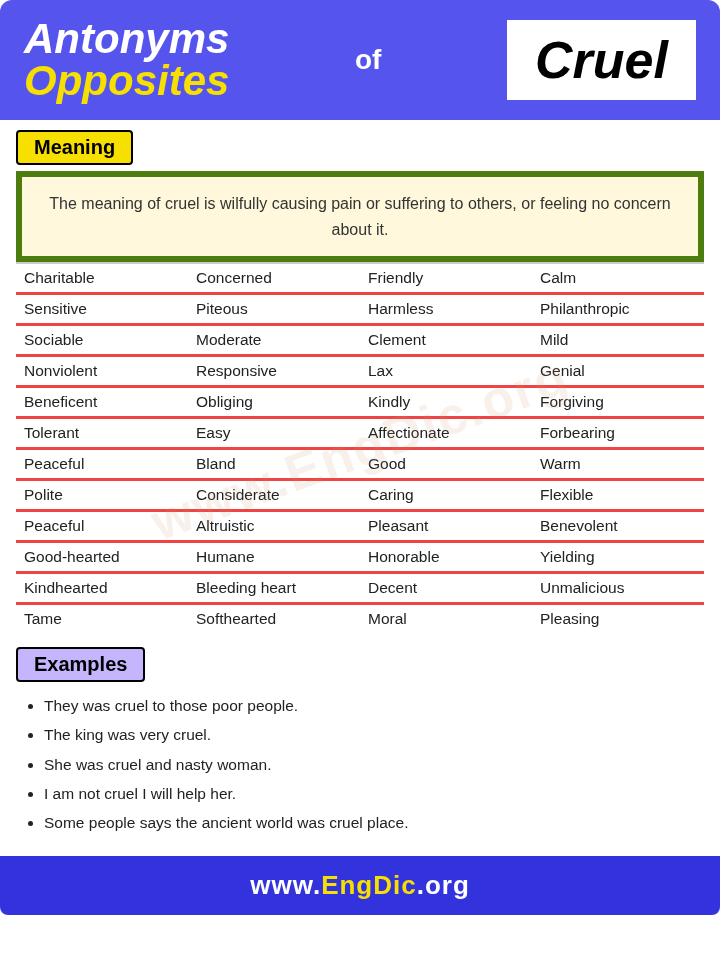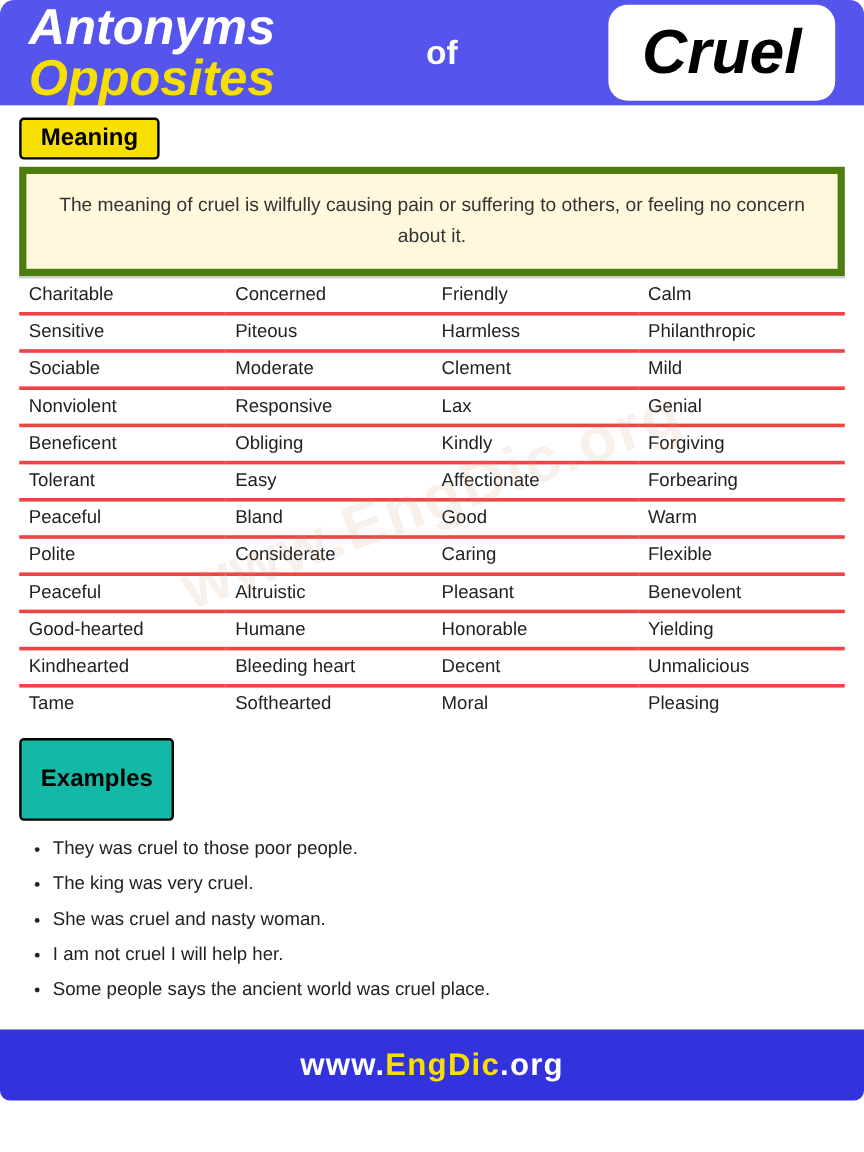--- a/index.html
+++ b/index.html
@@ -8,21 +8,21 @@
       min-height: 960px;
       font-family: Arial, sans-serif;
       background: #fff;
       overflow-x: hidden;
     }
 
     
     .header {
       background: #5555ee;
       border-radius: 12px 12px 0 0;
-      padding: 2px 24px;
+      padding: 18px 24px;
       display: flex;
       align-items: center;
       justify-content: space-between;
     }
     .header-left .antonyms {
       font-size: 42px;
       font-weight: 900;
       color: #fff;
       font-style: italic;
       line-height: 1;
@@ -36,21 +36,21 @@
     }
     .header-of {
       font-size: 28px;
       color: #fff;
       font-weight: bold;
       margin: 0 12px;
       align-self: center;
     }
     .header-right {
       background: #fff;
-      border-radius: 16px;
+      border-radius: 0;
       padding: 10px 28px;
       display: flex;
       align-items: center;
       justify-content: center;
     }
     .header-right .cruel-word {
       font-size: 52px;
       font-weight: 900;
       color: #000;
       font-style: italic;
@@ -122,27 +122,27 @@
     }
 
     
     .examples-label-row {
       background: #fff;
       padding: 10px 16px 6px 16px;
       margin-top: 4px;
     }
     .examples-label {
       display: inline-block;
-      background: #14b8a6;
+      background: #c4b5fd;
       border: 2px solid #000;
       border-radius: 4px;
       font-size: 20px;
       font-weight: 900;
       color: #000;
-      padding: 21px 16px;
+      padding: 4px 16px;
     }
     .examples-list {
       padding: 6px 16px 16px 44px;
       list-style: disc;
     }
     .examples-list li {
       font-size: 15.5px;
       color: #222;
       margin-bottom: 6px;
       line-height: 1.5;

